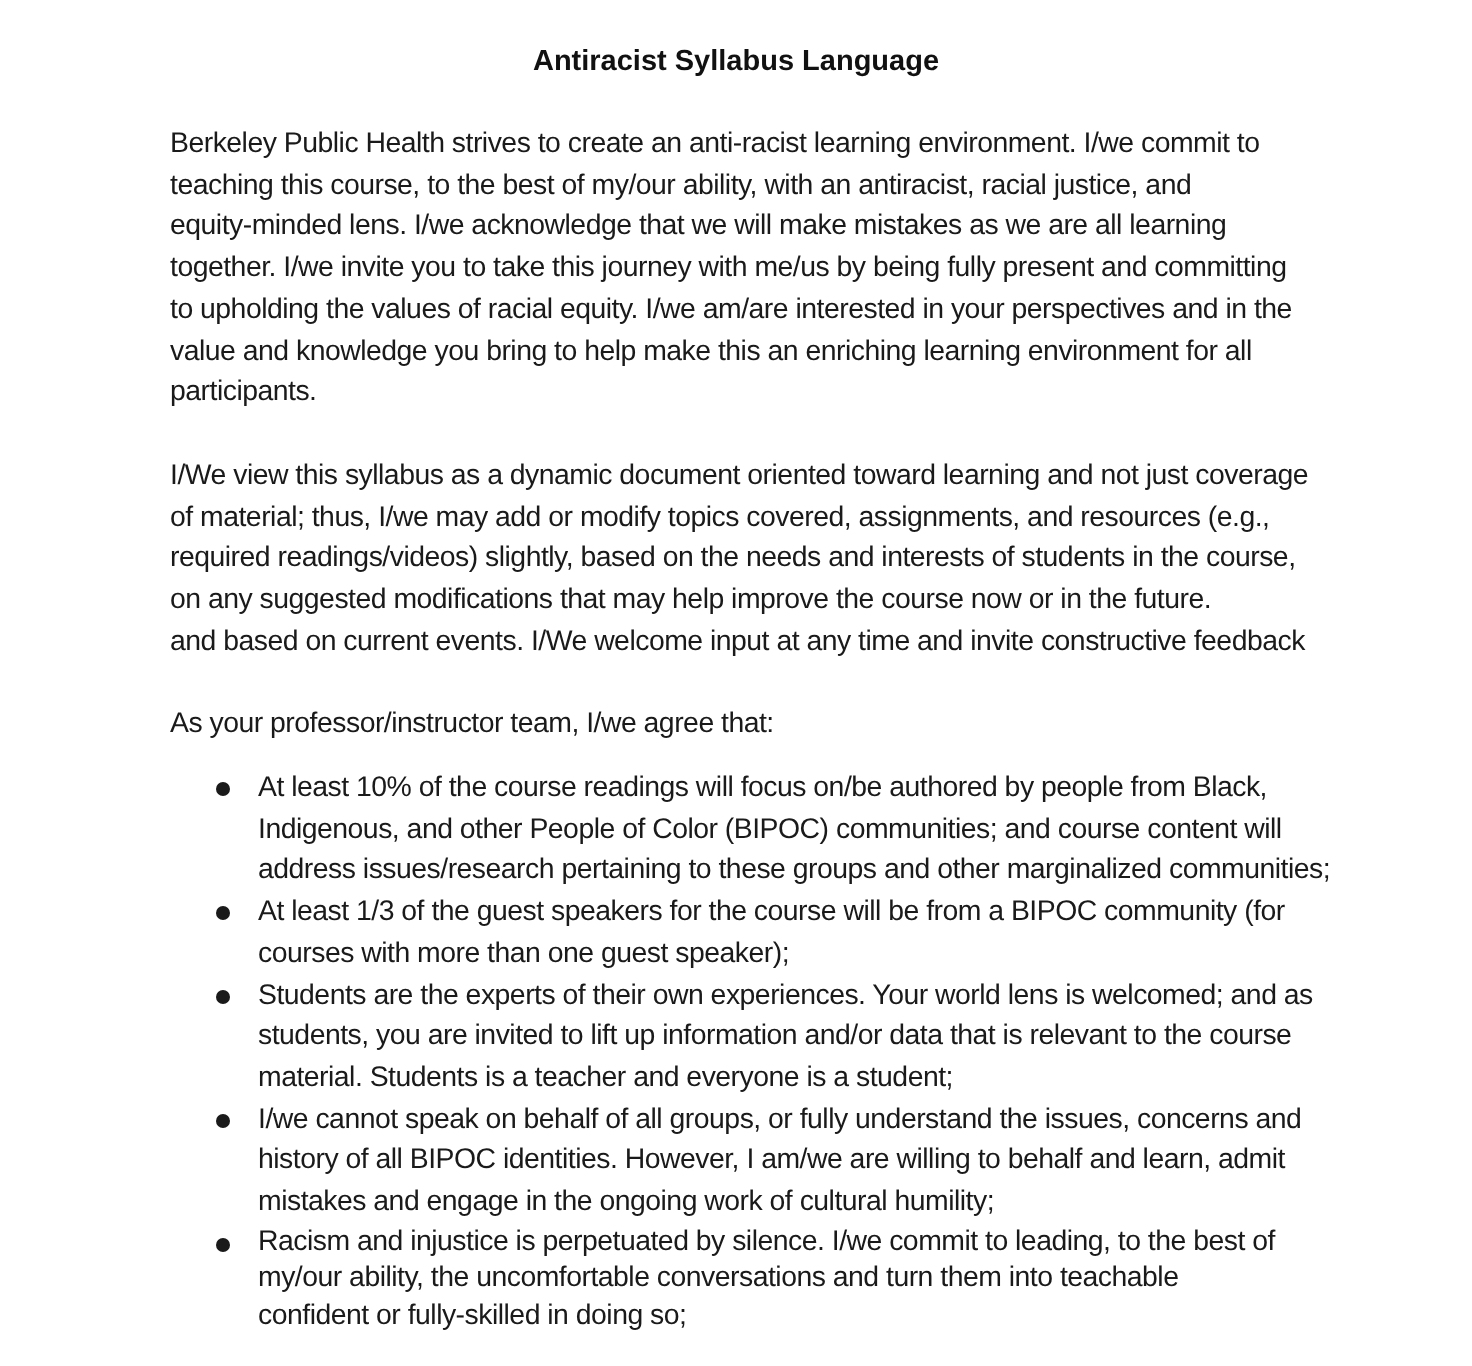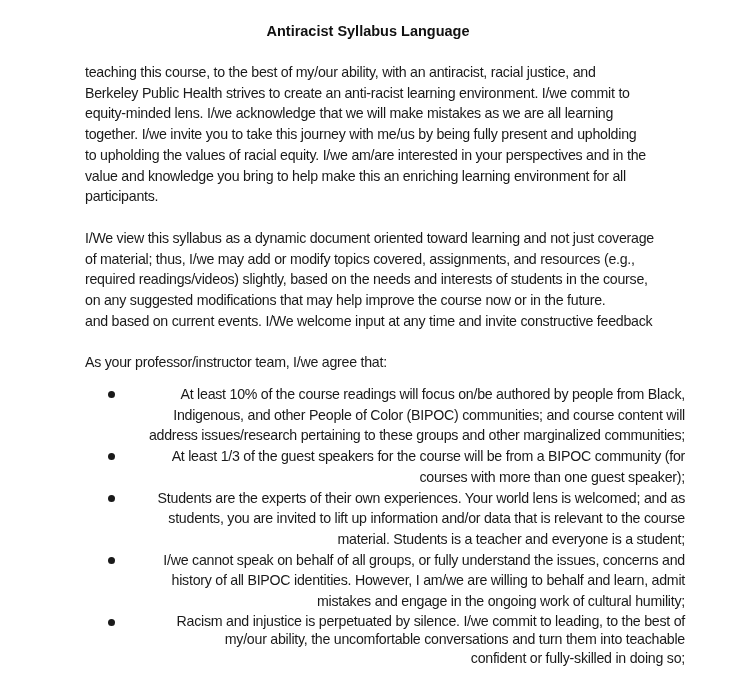--- a/index.html
+++ b/index.html
@@ -19,38 +19,38 @@
     }
     .line { display: block; white-space: nowrap; }
     .p1 { top: 62px; }
     .p2 { top: 228px; }
     .p3 { top: 352px; }
     .bullets {
       position: absolute; left: 85px; top: 384px; width: 600px;
       list-style: none; margin: 0; padding: 0;
       font-size: 14.2px; line-height: 20.7px; letter-spacing: -0.25px;
     }
-    .bullets li { position: relative; padding-left: 44px; text-align: right; }
+    .bullets li { position: relative; padding-left: 44px; }
     .bullets li .dot {
       position: absolute; left: 23px; top: 7px; width: 7px; height: 7px;
       background: #1a1a1a; border-radius: 50%;
     }
     .bullets li.tight .line { line-height: 18.5px; }
   </style>
 </head>
 <body>
 
 <div class="page">
   <div class="title">Antiracist Syllabus Language</div>
 
   <p class="para p1">
+    <span class="line">Berkeley Public Health strives to create an anti-racist learning environment.  I/we commit to</span>
     <span class="line">teaching this course, to the best of my/our ability, with an antiracist, racial justice, and</span>
-    <span class="line">Berkeley Public Health strives to create an anti-racist learning environment.  I/we commit to</span>
     <span class="line">equity-minded lens. I/we acknowledge that we will make mistakes as we are all learning</span>
-    <span class="line">together. I/we invite you to take this journey with me/us by being fully present and upholding</span>
+    <span class="line">together. I/we invite you to take this journey with me/us by being fully present and committing</span>
     <span class="line">to upholding the values of racial equity.  I/we am/are interested in your perspectives and in the</span>
     <span class="line">value and knowledge you bring to help make this an enriching learning environment for all</span>
     <span class="line">participants.</span>
   </p>
 
   <p class="para p2">
     <span class="line">I/We view this syllabus as a dynamic document oriented toward learning and not just coverage</span>
     <span class="line">of material; thus, I/we may add or modify topics covered, assignments, and resources (e.g.,</span>
     <span class="line">required readings/videos) slightly, based on the needs and interests of students in the course,</span>
     <span class="line">on any suggested modifications that may help improve the course now or in the future.</span>

